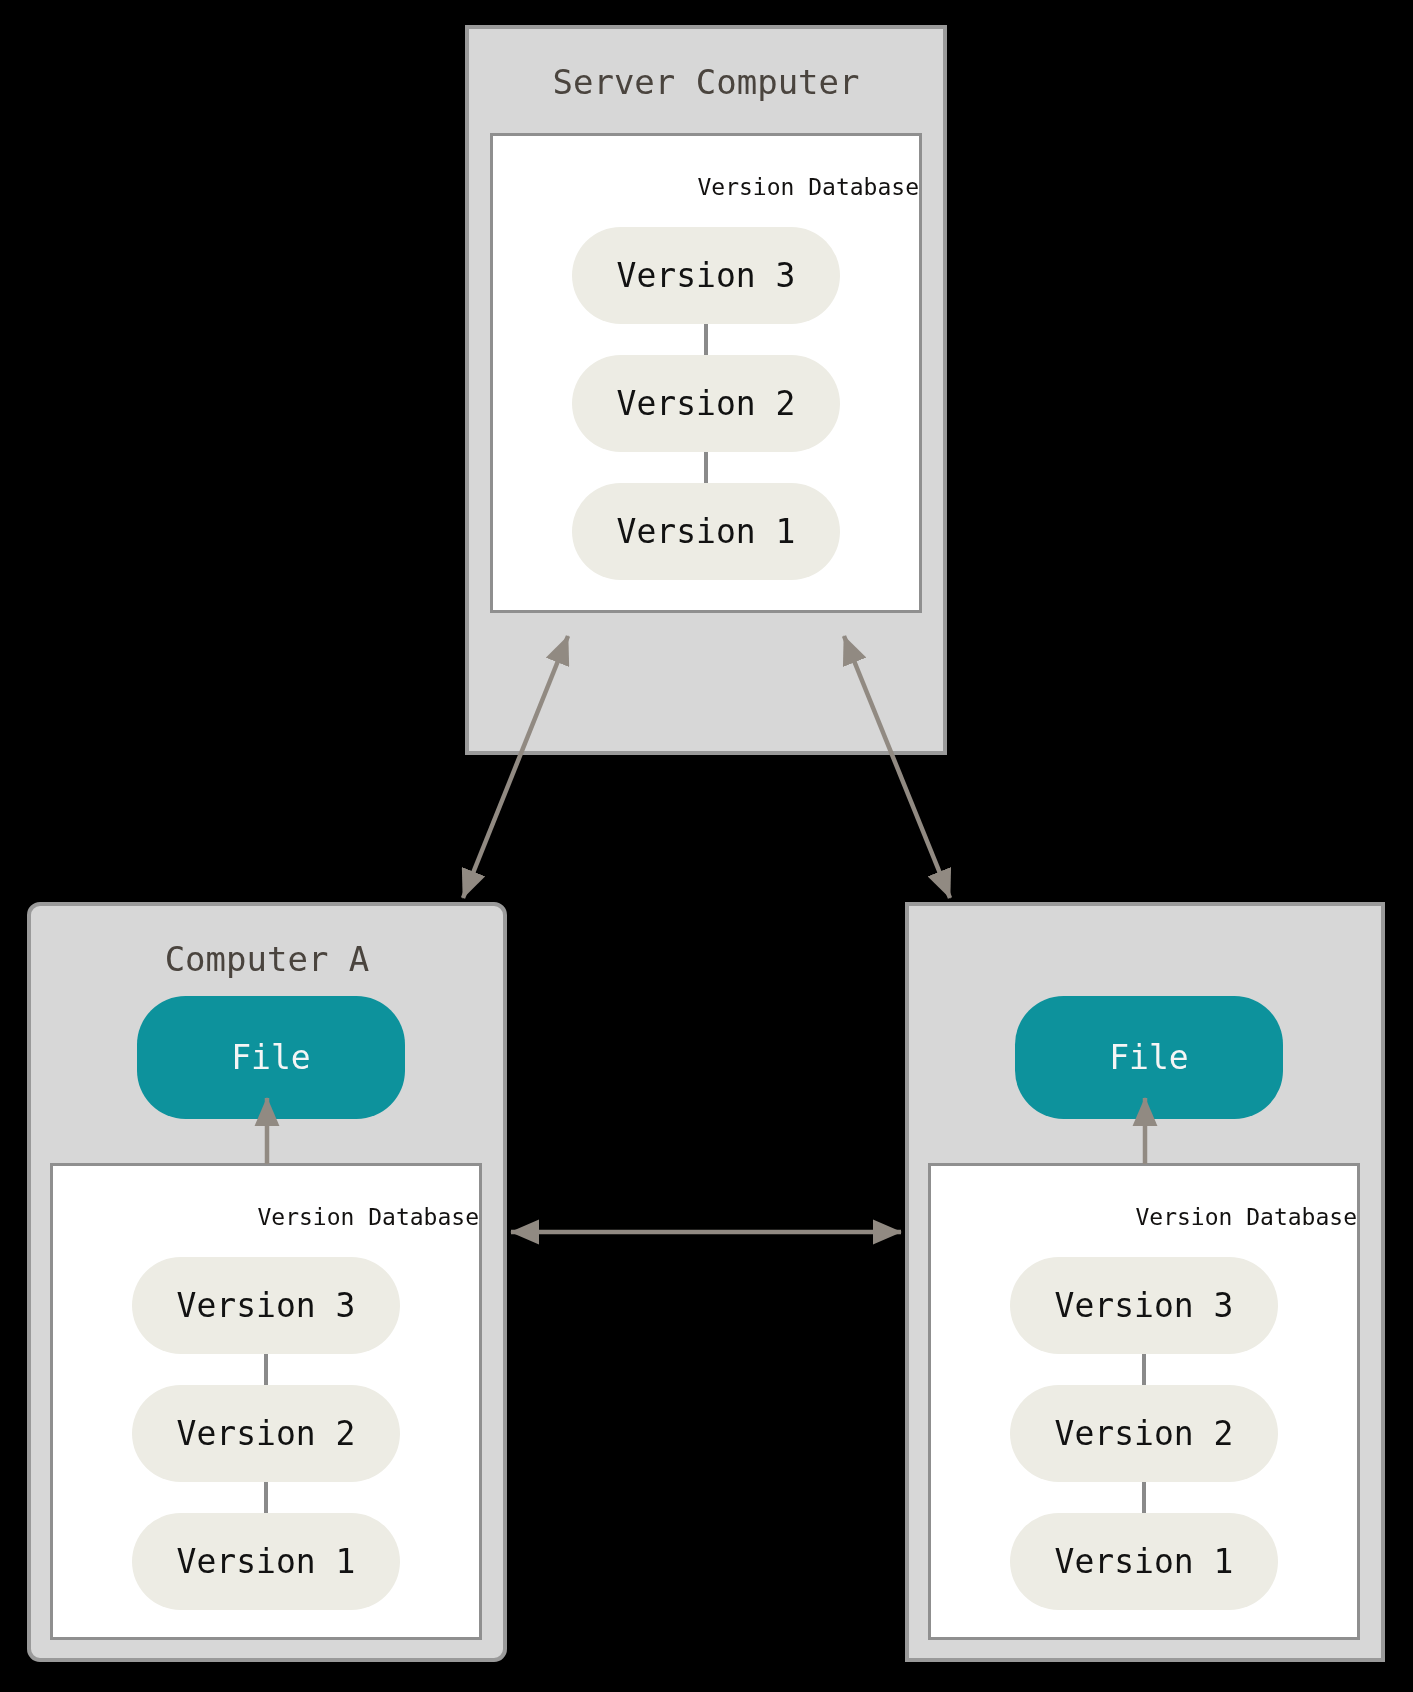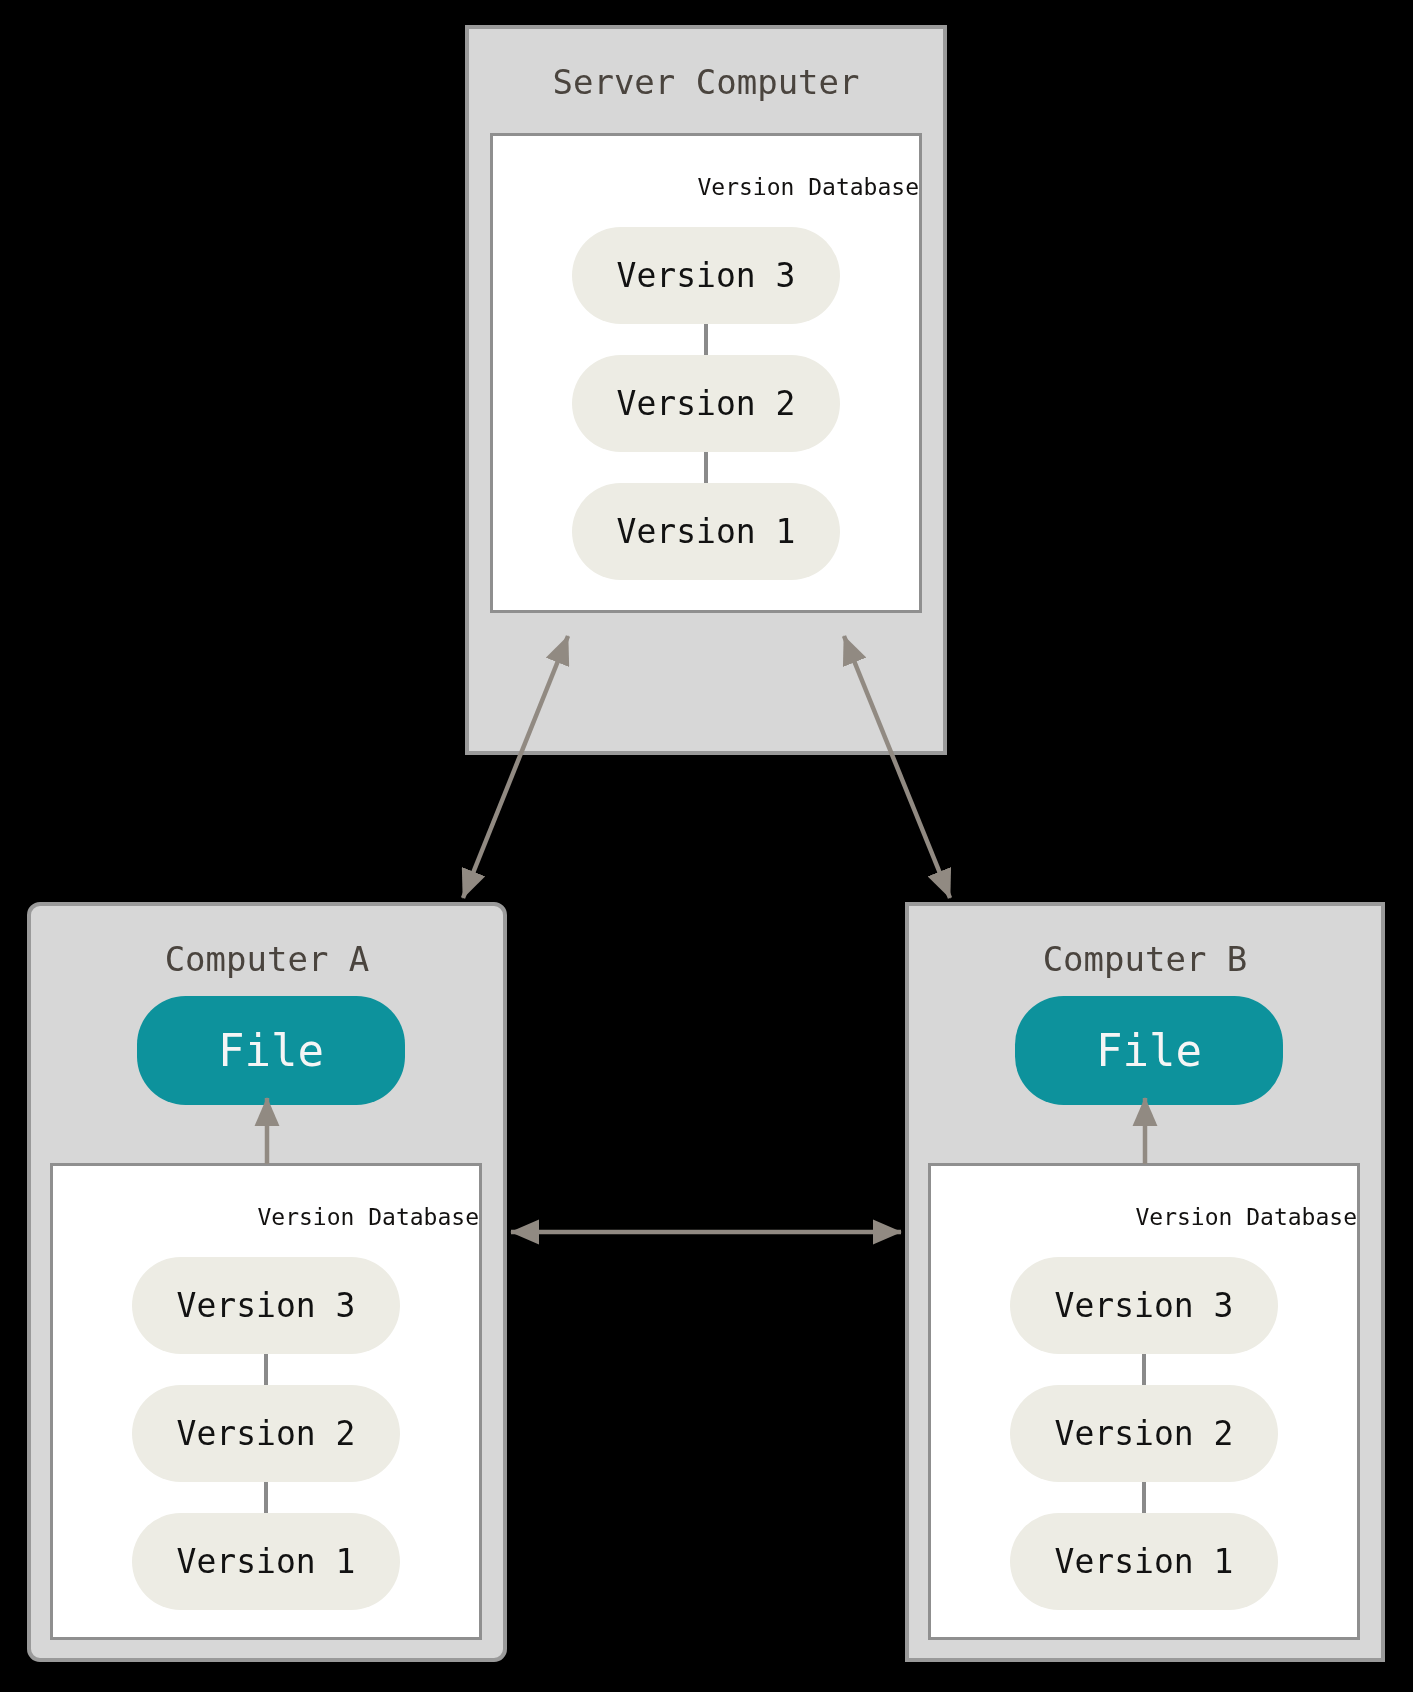--- a/index.html
+++ b/index.html
@@ -85,25 +85,25 @@
     width: 4px;
     height: 31px;
     background: var(--connector);
     margin: 0 auto;
   }
   .file-pill {
     position: absolute;
     left: 106px;
     top: 90px;
     width: 268px;
-    height: 109px;
+    height: 123px;
     border-radius: 48.5px;
     background: var(--file-fill);
     color: var(--file-text);
-    font-size: 44px;
+    font-size: 33px;
     display: flex;
     align-items: center;
     justify-content: center;
     white-space: pre;
   }
 </style>
 </head>
 <body>
 
 <div class="canvas">
@@ -140,21 +140,20 @@
       <div class="db-title">Version Database</div>
       <div class="pill first">Version 3</div>
       <div class="connector"></div>
       <div class="pill">Version 2</div>
       <div class="connector"></div>
       <div class="pill">Version 1</div>
     </div>
   </div>
 
   <div class="outer-box computer-box computer-b-box">
-    <div class="box-title">Computer B</div>
     <div class="file-pill">File</div>
     <div class="db-box">
       <div class="db-title">Version Database</div>
       <div class="pill first">Version 3</div>
       <div class="connector"></div>
       <div class="pill">Version 2</div>
       <div class="connector"></div>
       <div class="pill">Version 1</div>
     </div>
   </div>

